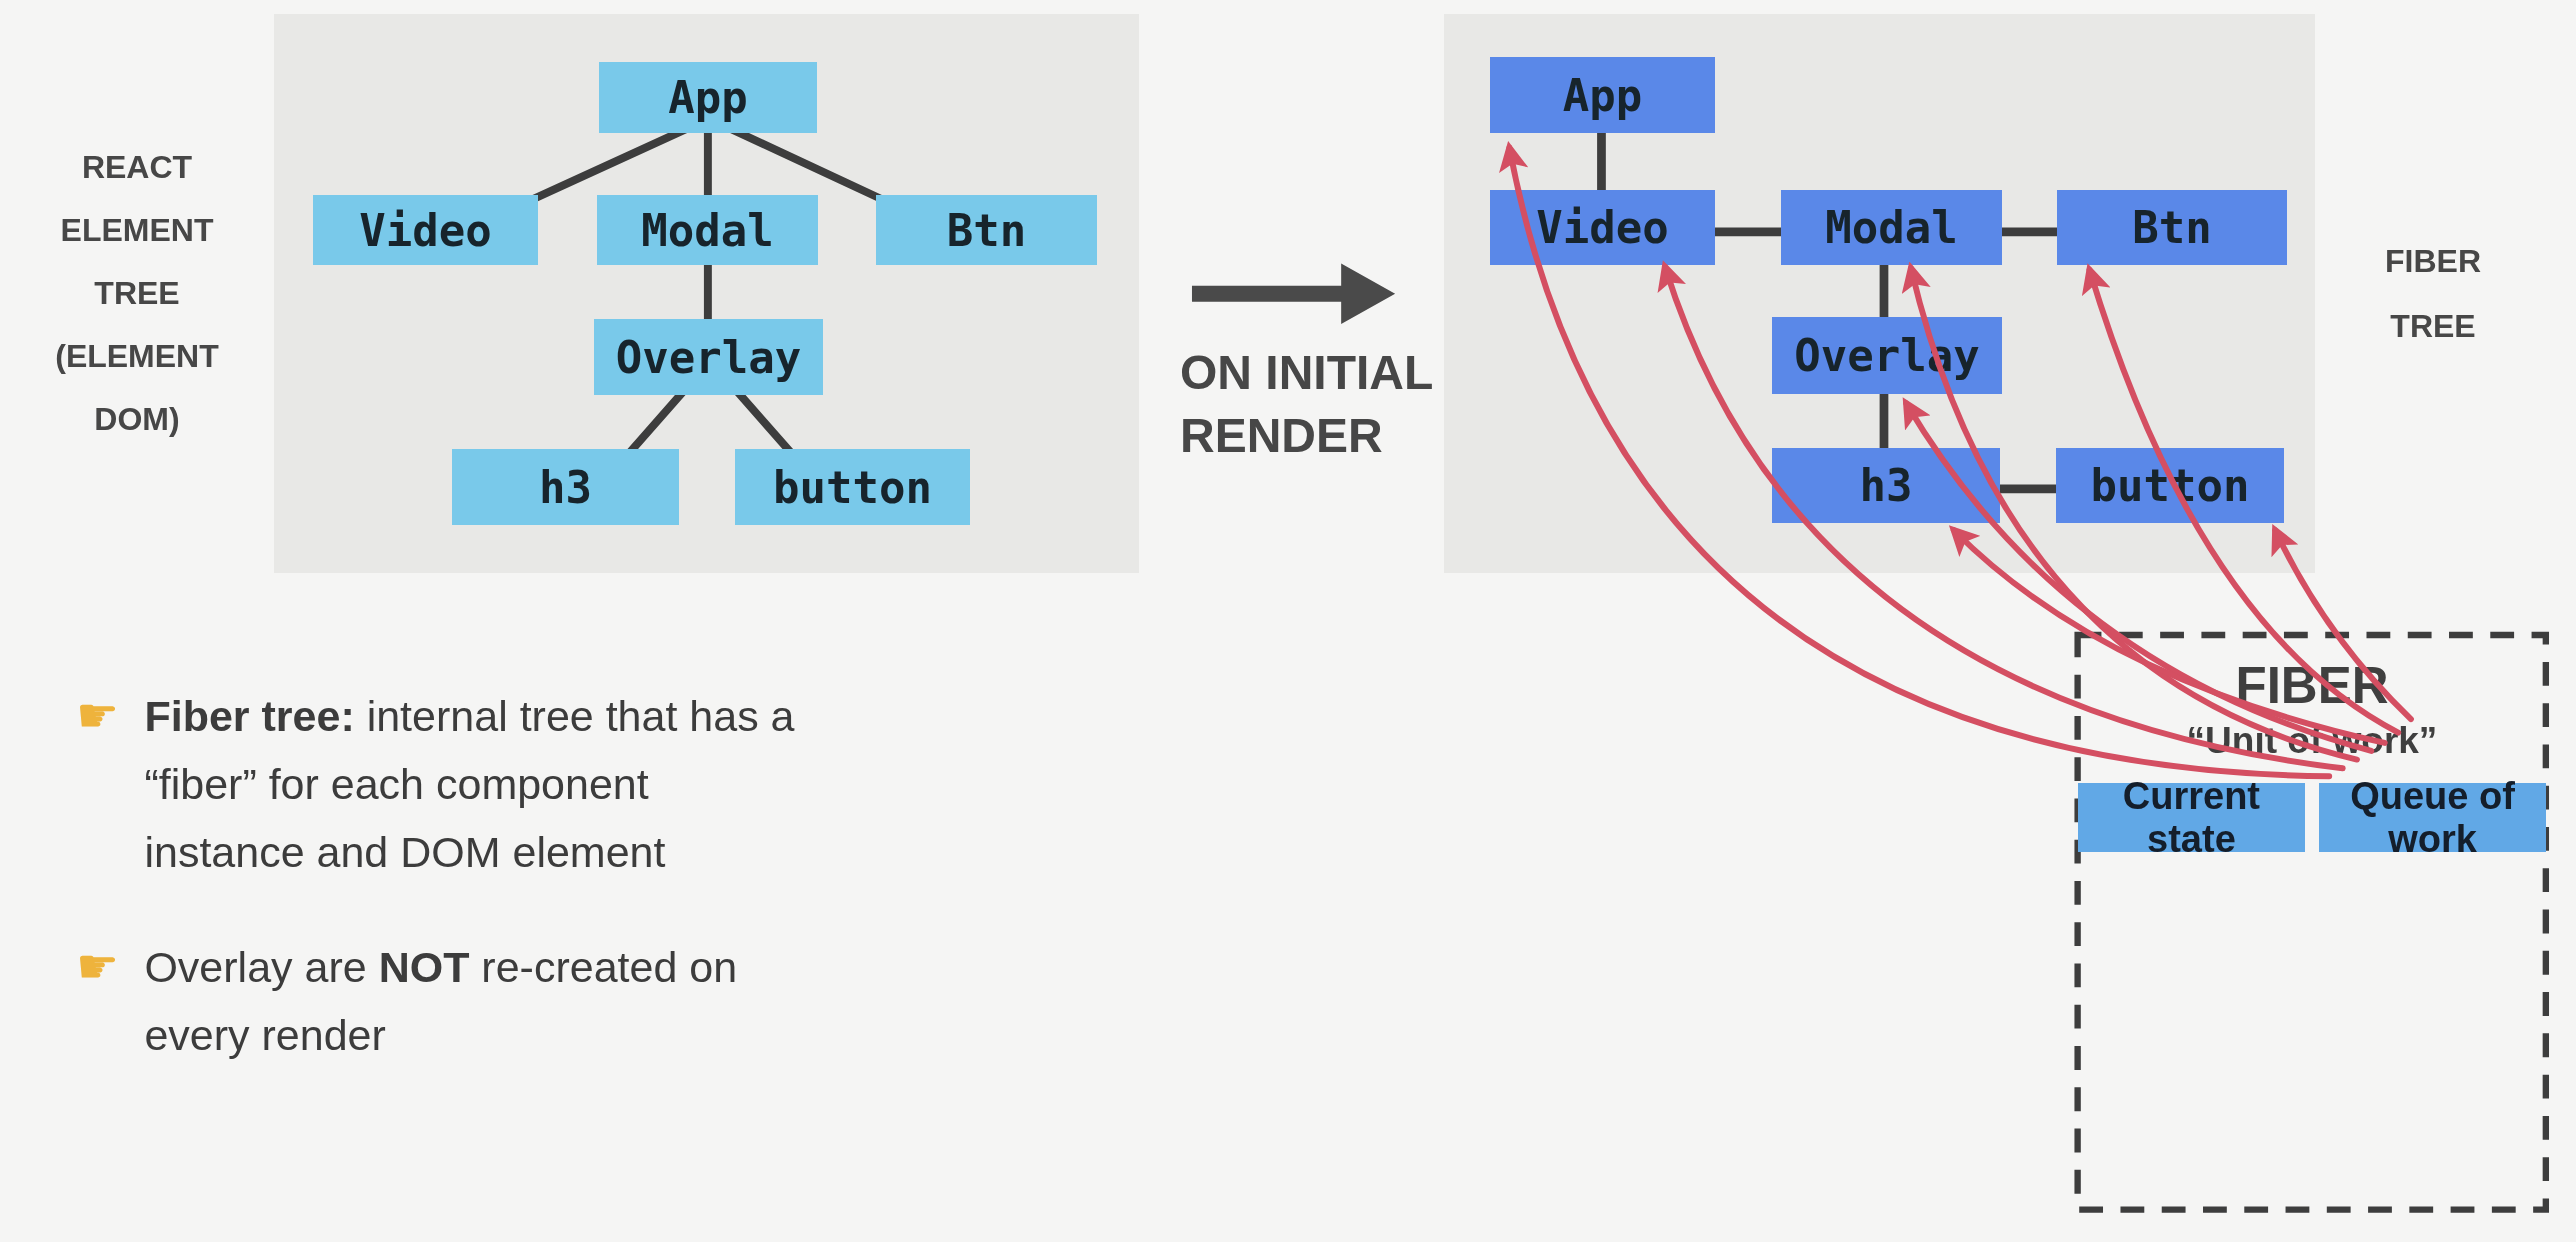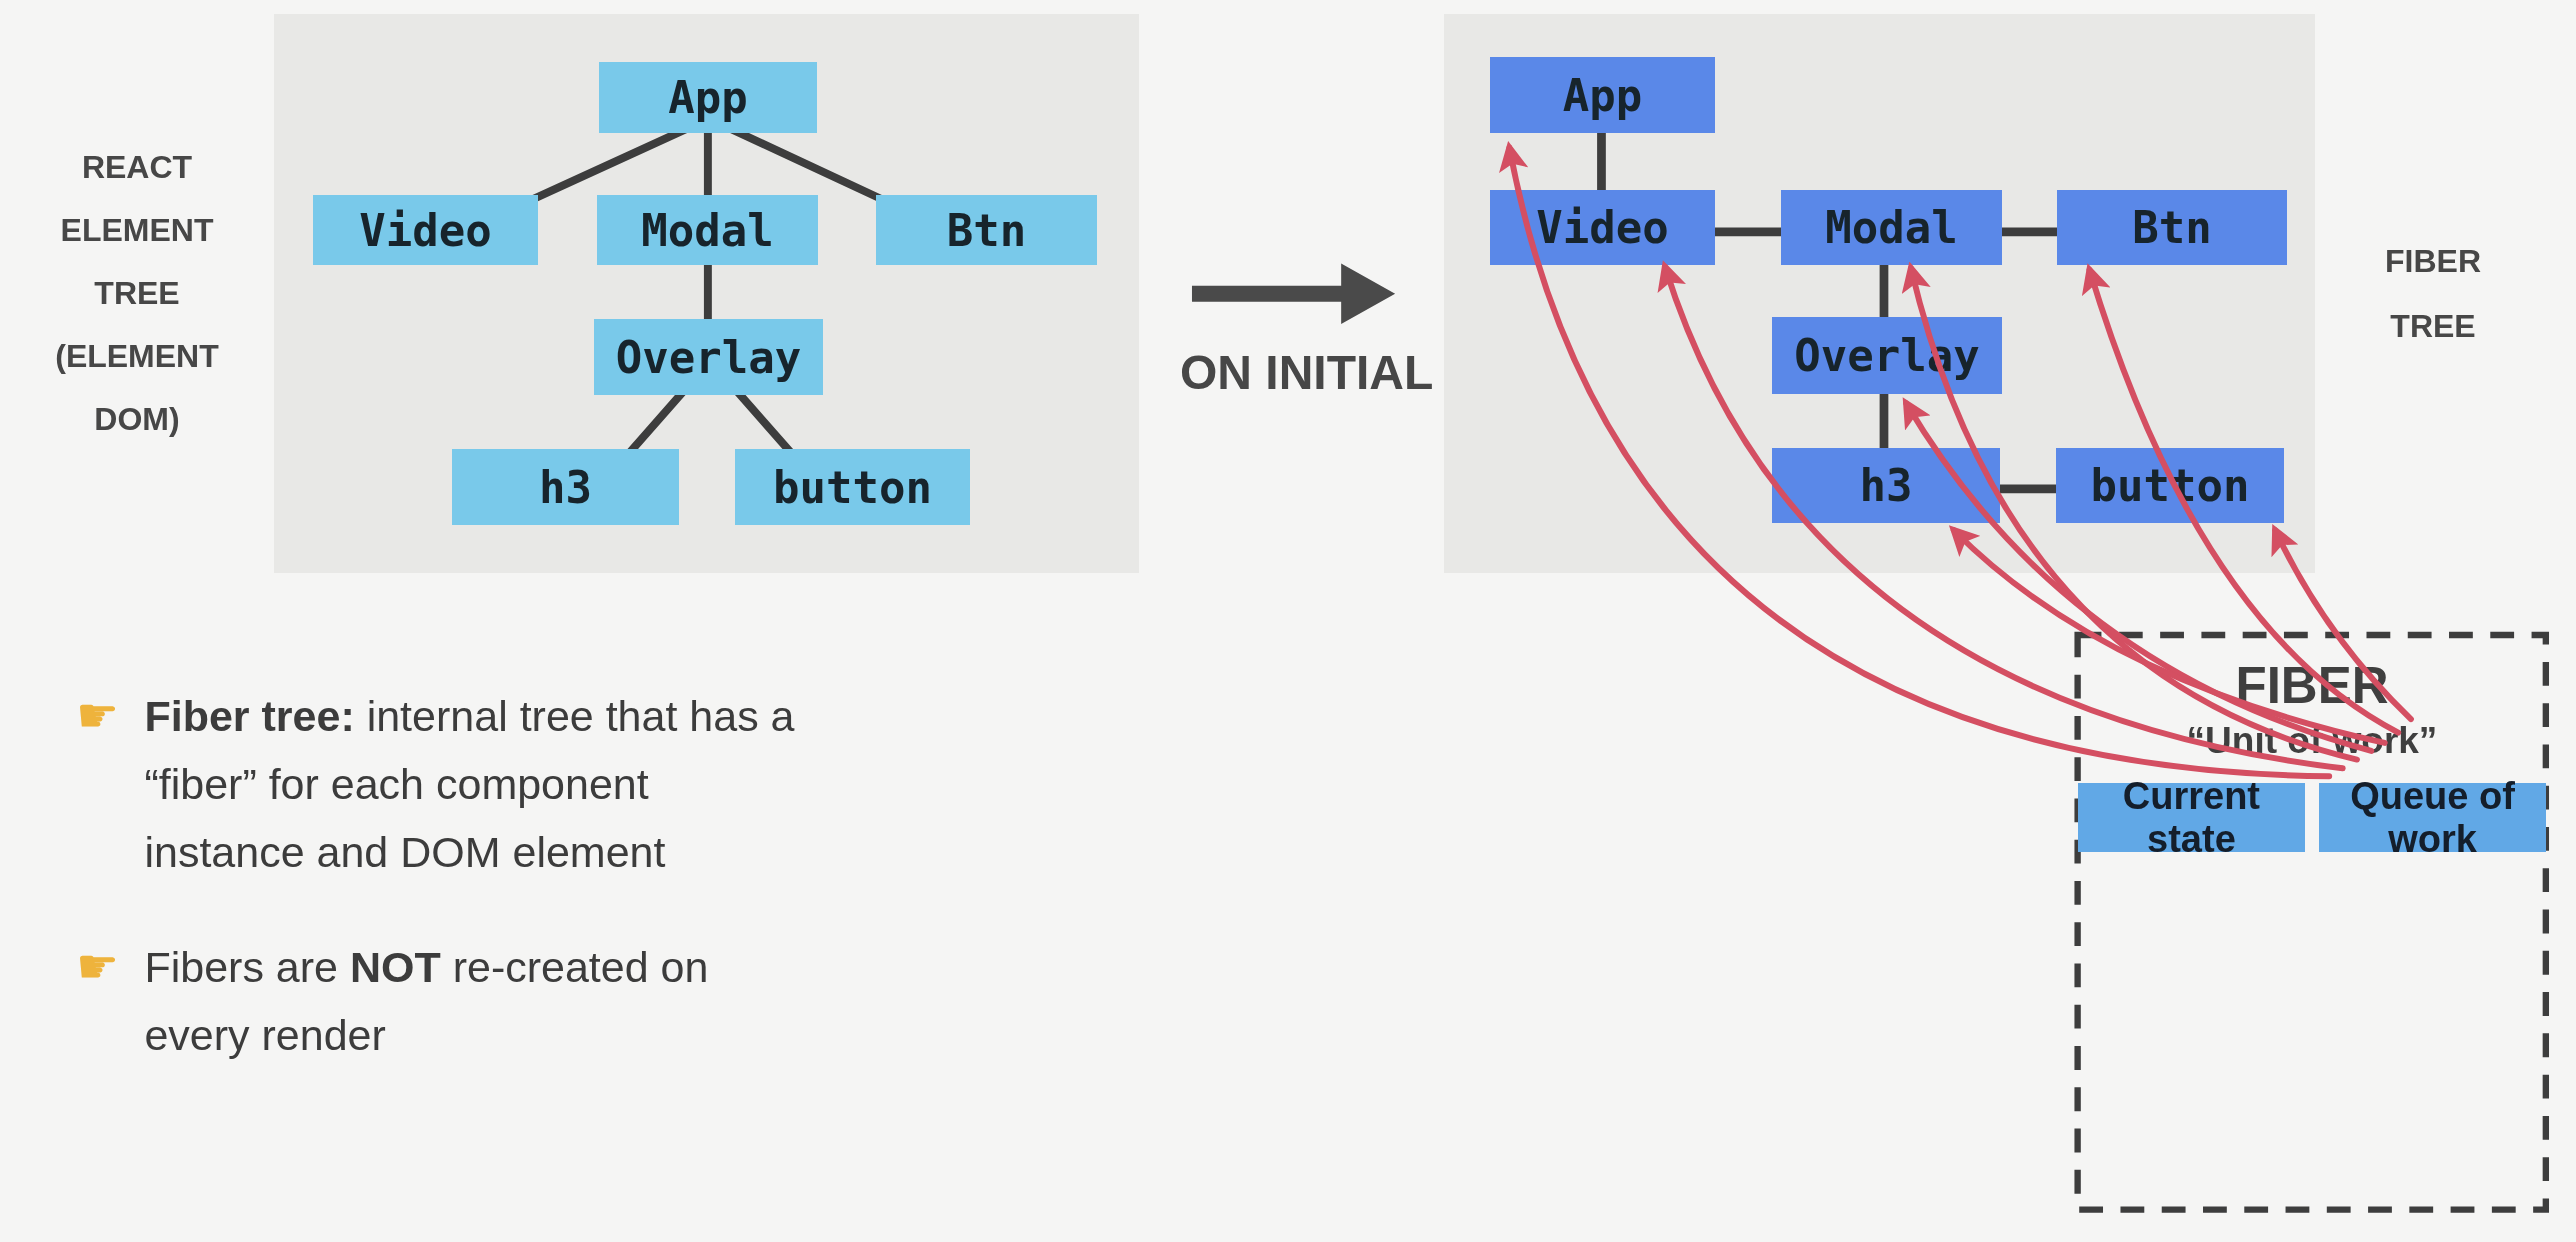--- a/index.html
+++ b/index.html
@@ -112,20 +112,21 @@
   <div class="side-label" id="left-label">
     <div>REACT</div>
     <div>ELEMENT</div>
     <div>TREE</div>
     <div>(ELEMENT</div>
     <div>DOM)</div>
   </div>
 
   <div id="transition-label">
     <div>ON INITIAL</div>
+    <div>RENDER</div>
   </div>
 
   <div class="side-label" id="right-label">
     <div>FIBER</div>
     <div>TREE</div>
   </div>
 
   <div class="node sky" id="en-app">App</div>
   <div class="node sky" id="en-video">Video</div>
   <div class="node sky" id="en-modal">Modal</div>
@@ -152,21 +153,21 @@
   </div>
 
   <div class="bullet" id="bullet-1">
     <span class="finger">☛</span>
     <span class="bullet-text"><b>Fiber tree:</b><span> internal tree that has a
 “fiber” for each component
 instance and DOM element</span></span>
   </div>
   <div class="bullet" id="bullet-2">
     <span class="finger">☛</span>
-    <span class="bullet-text"><span>Fibers are </span><b>NOT</b><span> re-created on
+    <span class="bullet-text"><span>Overlay are </span><b>NOT</b><span> re-created on
 every render</span></span>
   </div>
 
   <svg class="overlay" id="pointer-layer" viewBox="0 0 3246 1566" xmlns="http://www.w3.org/2000/svg">
     <defs>
       <marker id="red-arrowhead" viewBox="0 0 6 6" refX="4.6" refY="3" markerWidth="5" markerHeight="5" orient="auto" markerUnits="strokeWidth">
         <path d="M0,0 L6,3 L0,6 L1.3,3 Z" fill="#d44f62"></path>
       </marker>
     </defs>
     <g fill="none" stroke="#d44f62" stroke-width="7.5" stroke-linecap="round">

